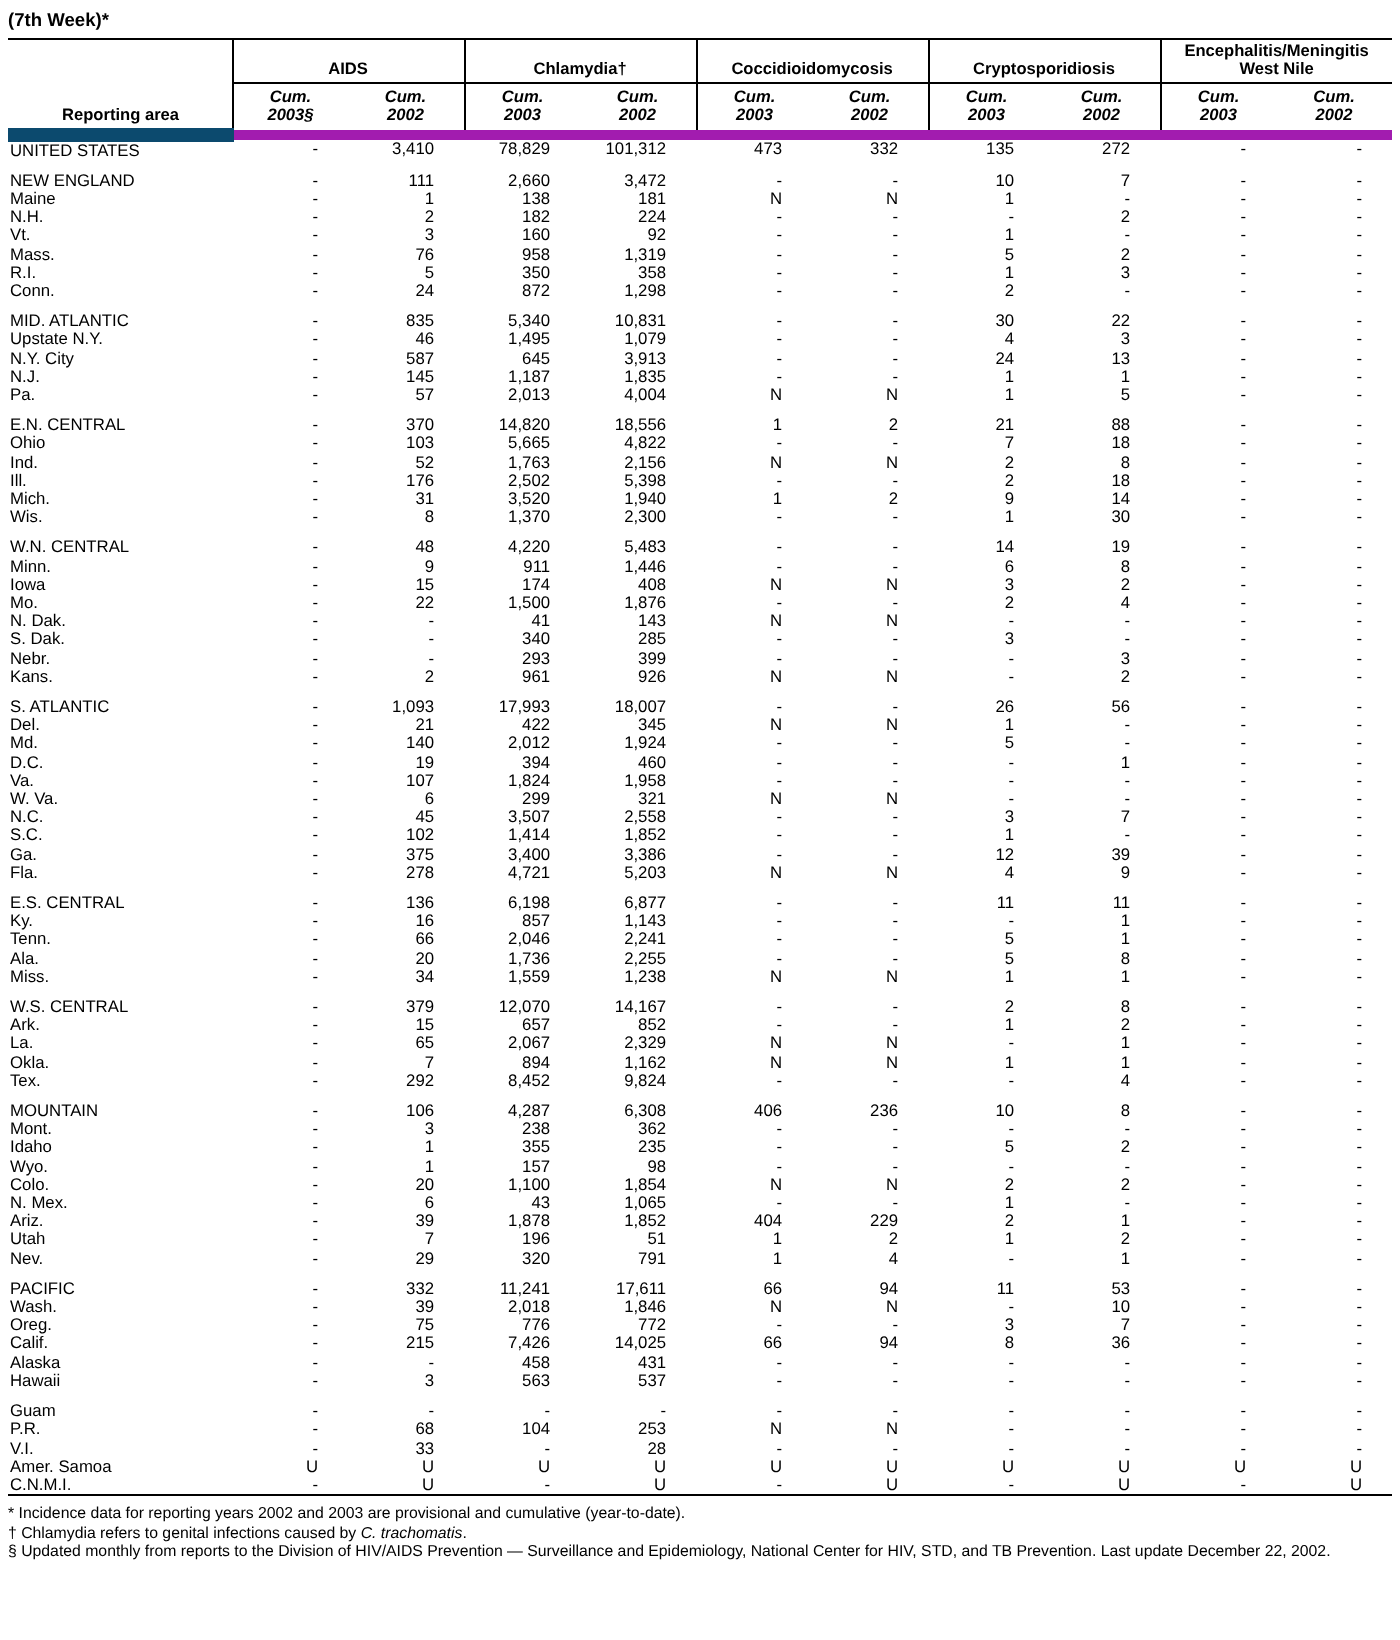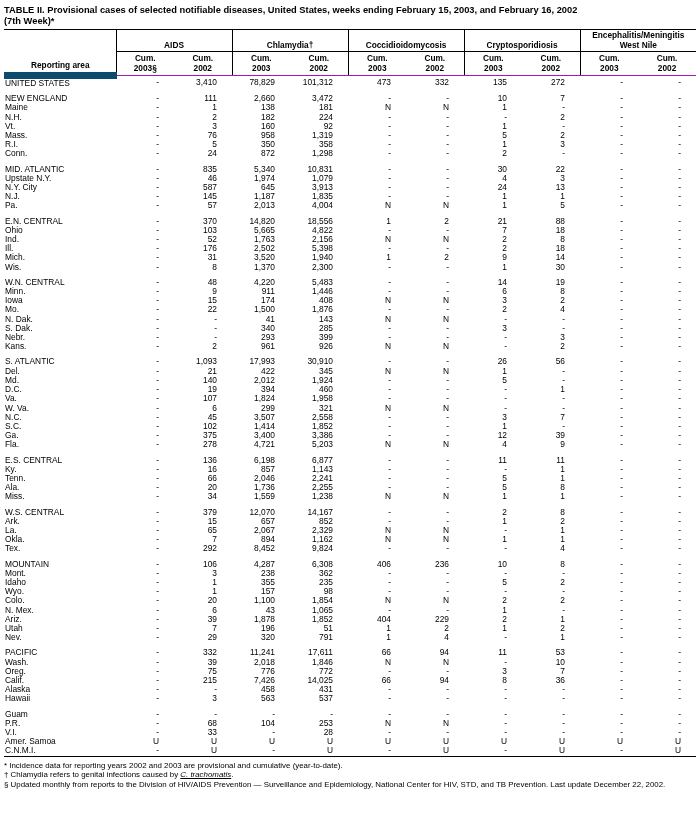--- a/index.html
+++ b/index.html
@@ -25,45 +25,45 @@
     padding: 1px 0 2px 1px; border-bottom: 7px solid #0c4a6e;
   }
   .th-group {
     text-align: center; vertical-align: bottom;
     line-height: 9.5px; padding: 1px 2px 1px 2px;
     border-bottom: 1px solid #000;
   }
   .th-sub {
     text-align: center; vertical-align: bottom;
     line-height: 9.5px; padding: 2px 0 2px 0;
-    border-bottom: 1px solid #a21caf;
+    border-bottom: 5px solid #a21caf;
+    font-style: italic;
   }
   .grp-start { border-left: 1px solid #000; text-align: center; }
 
   tbody td {
     font-size: 8.4px; line-height: 9.2px; height: 9.2px;
     padding: 0; white-space: nowrap;
   }
   td.area { text-align: left; padding-left: 1px; }
   td.val  { text-align: right; padding-right: 15px; }
   tr.spacer td { height: 6px; line-height: 6px; font-size: 1px; }
 
   .footnotes { margin-top: 4px; font-size: 7.9px; line-height: 9.6px; }
   .legend span { margin-right: 22px; }
   .legend span:last-child { margin-right: 0; }
   .fnote { padding-left: 8px; text-indent: -8px; }
-  .fnote i { font-style: italic; text-decoration: underline; }
+  .fnote i { font-style: italic; }
 </style>
 </head>
 <body>
 
 <div class="page">
 
   <div class="title">
-    <div>TABLE II. Provisional cases of selected notifiable diseases, United States, weeks ending February 15, 2003, and February 16, 2002</div>
     <div>(7th Week)*</div>
   </div>
 
   <table class="tbl">
     <colgroup>
       <col class="c-area">
       <col class="c-num">
         <col class="c-num">
       <col class="c-num">
         <col class="c-num">
@@ -258,21 +258,21 @@
           <td class="val">-</td>
           <td class="val">30</td>
           <td class="val">22</td>
           <td class="val">-</td>
           <td class="val">-</td>
         </tr>
         <tr>
           <td class="area">Upstate N.Y.</td>
           <td class="val">-</td>
           <td class="val">46</td>
-          <td class="val">1,974</td>
+          <td class="val">1,495</td>
           <td class="val">1,079</td>
           <td class="val">-</td>
           <td class="val">-</td>
           <td class="val">4</td>
           <td class="val">3</td>
           <td class="val">-</td>
           <td class="val">-</td>
         </tr>
         <tr>
           <td class="area">N.Y. City</td>
@@ -502,21 +502,21 @@
           <td class="val">-</td>
         </tr>
         <tr class="spacer">
           <td colspan="11"></td>
         </tr>
         <tr>
           <td class="area">S. ATLANTIC</td>
           <td class="val">-</td>
           <td class="val">1,093</td>
           <td class="val">17,993</td>
-          <td class="val">30,910</td>
+          <td class="val">18,007</td>
           <td class="val">-</td>
           <td class="val">-</td>
           <td class="val">26</td>
           <td class="val">56</td>
           <td class="val">-</td>
           <td class="val">-</td>
         </tr>
         <tr>
           <td class="area">Del.</td>
           <td class="val">-</td>

